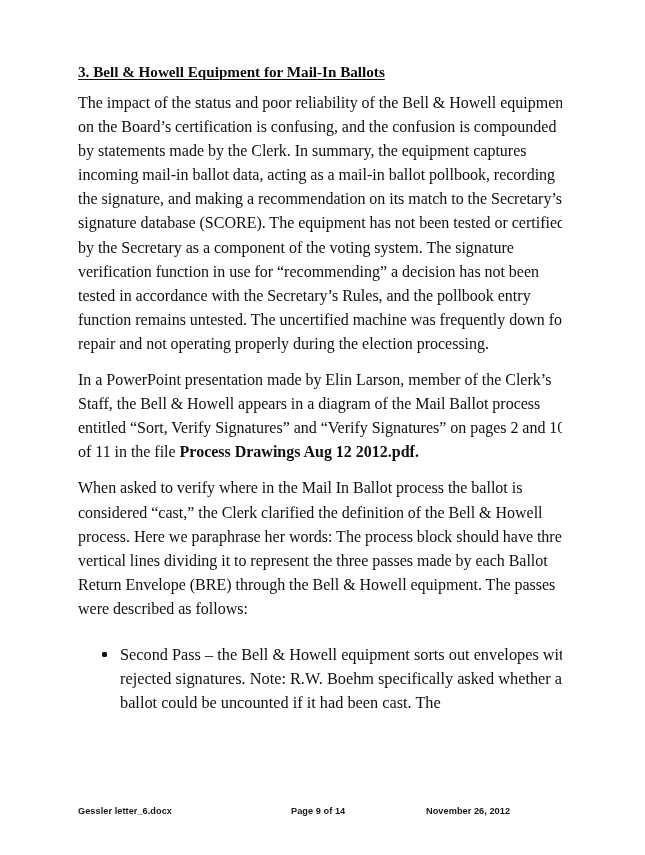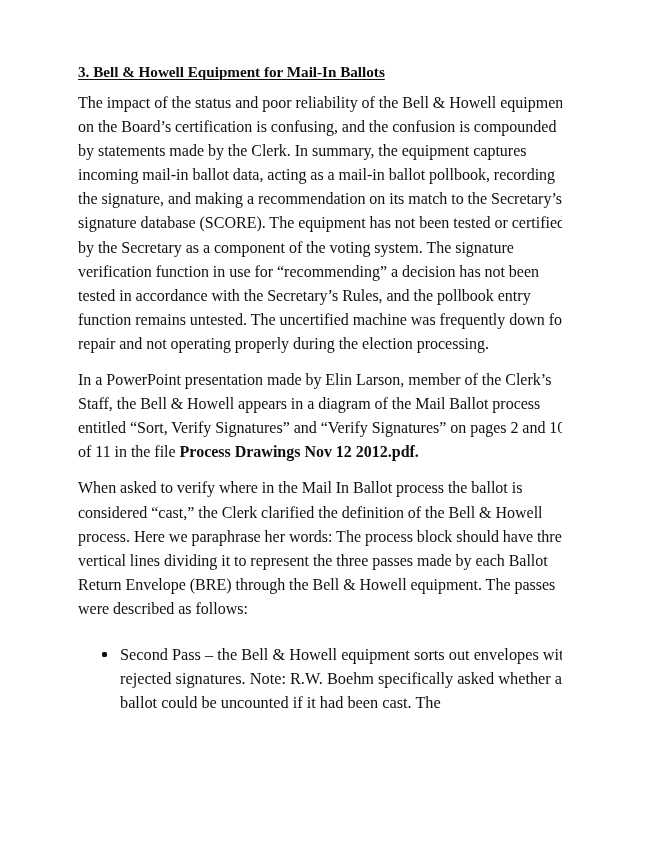--- a/index.html
+++ b/index.html
@@ -102,30 +102,35 @@
 <body>
 
 <div class="page">
 
   <div class="content">
 
     <h2 class="section-heading"><span class="heading-text">3. Bell &amp; Howell Equipment for Mail-In Ballots</span></h2>
 
     <p class="para">The impact of the status and poor reliability of the Bell &amp; Howell equipment on the Board’s certification is confusing, and the confusion is compounded by statements made by the Clerk. In summary, the equipment captures incoming mail-in ballot data, acting as a mail-in ballot pollbook, recording the signature, and making a recommendation on its match to the Secretary’s signature database (SCORE). The equipment has not been tested or certified by the Secretary as a component of the voting system. The signature verification function in use for “recommending” a decision has not been tested in accordance with the Secretary’s Rules, and the pollbook entry function remains untested. The uncertified machine was frequently down for repair and not operating properly during the election processing.</p>
 
-    <p class="para"><span>In a PowerPoint presentation made by Elin Larson, member of the Clerk’s Staff, the Bell &amp; Howell appears in a diagram of the Mail Ballot process entitled “Sort, Verify Signatures” and “Verify Signatures” on pages 2 and 10 of 11 in the file </span><b class="bold">Process Drawings Nov 12 2012.pdf.</b></p>
+    <p class="para"><span>In a PowerPoint presentation made by Elin Larson, member of the Clerk’s Staff, the Bell &amp; Howell appears in a diagram of the Mail Ballot process entitled “Sort, Verify Signatures” and “Verify Signatures” on pages 2 and 10 of 11 in the file </span><b class="bold">Process Drawings Aug 12 2012.pdf.</b></p>
 
     <p class="para">When asked to verify where in the Mail In Ballot process the ballot is considered “cast,” the Clerk clarified the definition of the Bell &amp; Howell process. Here we paraphrase her words: The process block should have three vertical lines dividing it to represent the three passes made by each Ballot Return Envelope (BRE) through the Bell &amp; Howell equipment. The passes were described as follows:</p>
 
     <ul class="bullets">
       <li>
         <span class="bullet-dot"></span>
       </li>
       <li>
         <span class="bullet-dot"></span>
         <span>Second Pass – the Bell &amp; Howell equipment sorts out envelopes with rejected signatures. Note: R.W. Boehm specifically asked whether a ballot could be uncounted if it had been cast. The</span>
       </li>
     </ul>
 
   </div>
 
+  <div class="footer">
+    <span class="f-left">Gessler letter_6.docx</span>
+    <span class="f-center">Page 9 of 14</span>
+    <span class="f-right">November 26, 2012</span>
+  </div>
 
 </div>
 
 </body></html>

